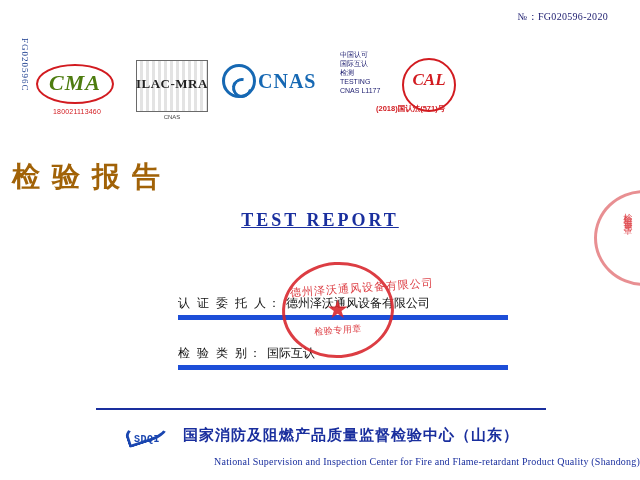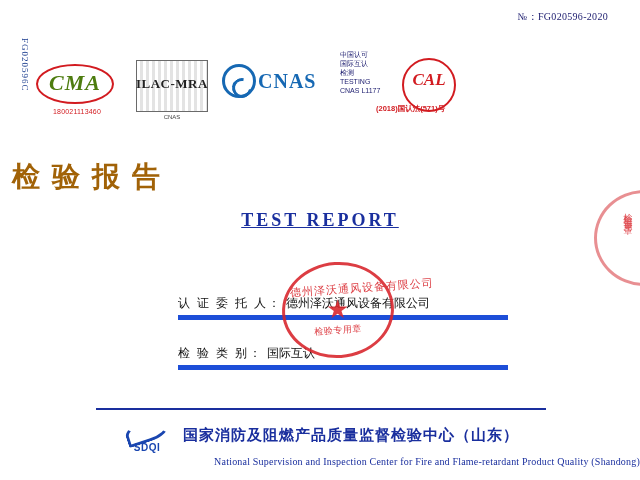--- a/index.html
+++ b/index.html
@@ -387,24 +387,24 @@
     width: 44px; height: 22px;
     border: 3px solid #1a46b0;
     border-radius: 50% 50% 50% 10%;
     border-top-color: transparent;
     border-right-color: transparent;
     transform: rotate(-18deg);
     box-sizing: border-box;
   }
   .sdqi .abbr {
     position: absolute;
-    left: 0; top: 24px;
+    left: 0; top: 16px;
     width: 52px;
     text-align: center;
-    font-family: Liberation Sans, sans-serif;
+    font-family: Liberation Mono, monospace;
     font-weight: bold;
     font-size: 10px;
     color: #1a46b0;
     letter-spacing: .5px;
   }
   .foot-cn {
     font-family: Liberation Serif, serif;
     font-size: 15px;
     color: #1a2f9e;
     font-weight: bold;

